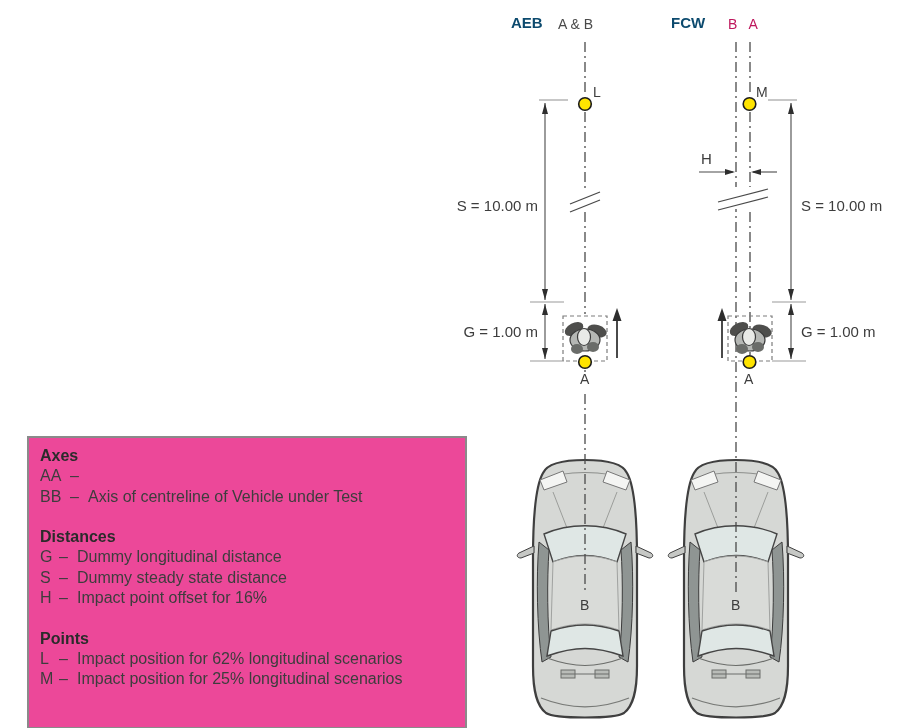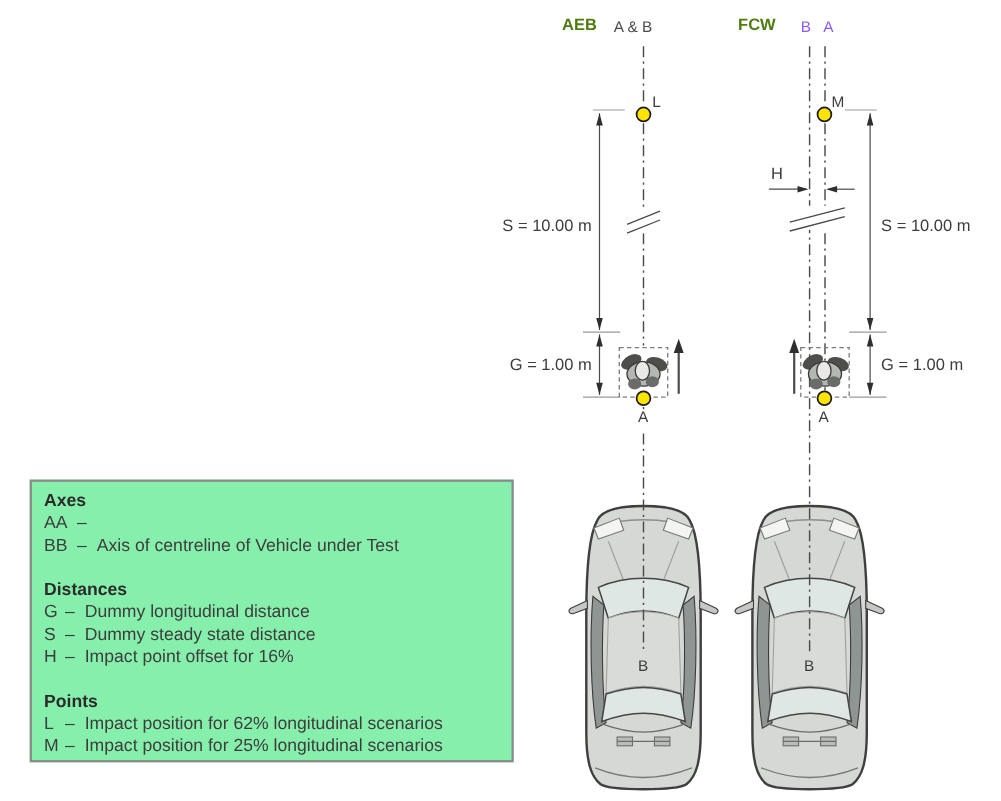--- a/index.html
+++ b/index.html
@@ -1,24 +1,24 @@
 <!DOCTYPE html>
 <html><head>
 <meta charset="utf-8">
 <style>
   html,body{margin:0;padding:0;background:#ffffff;}
   #canvas{position:relative;width:910px;height:728px;background:#ffffff;overflow:hidden;
           font-family:"Liberation Sans",sans-serif;}
   svg{position:absolute;left:0;top:0;}
   .lbl{position:absolute;color:#3d3d3d;white-space:nowrap;font-size:14px;}
-  .lbl.title{font-weight:bold;font-size:15px;color:#4d7c0f;}
+  .lbl.title{font-weight:bold;font-size:15px;color:#0c4a6e;}
   .lbl.dim{font-size:15px;}
   .lbl.right{text-align:right;}
-  .legend{position:absolute;left:27px;top:436px;width:440px;height:257px;box-sizing:border-box;
-          border:2px solid #8a8a8a;background:#86efac;padding:7px 10px 0 11px;
+  .legend{position:absolute;left:27px;top:436px;width:440px;height:293px;box-sizing:border-box;
+          border:2px solid #8a8a8a;background:#ec4899;padding:7px 10px 0 11px;
           font-size:16px;line-height:20.5px;color:#3d3d3d;}
   .legend h4{margin:0;font-size:16px;font-weight:bold;color:#2b2b2b;line-height:21px;}
   .sec{margin-bottom:19px;}
   .lrow{display:flex;align-items:center;}
   .lrow .k{flex:0 0 30px;}
   .sec.narrow .lrow .k{flex:0 0 19px;}
   .lrow .d{flex:0 0 18px;}
   .lrow .t{flex:1 1 auto;}
 </style>
 </head>
@@ -146,21 +146,21 @@
 
     <circle cx="585" cy="104" r="6.3" fill="#ffe400" stroke="#1c1c1c" stroke-width="1.6"></circle>
     <circle cx="749.5" cy="104" r="6.3" fill="#ffe400" stroke="#1c1c1c" stroke-width="1.6"></circle>
     <circle cx="585" cy="362" r="6.3" fill="#ffe400" stroke="#1c1c1c" stroke-width="1.6"></circle>
     <circle cx="749.5" cy="362" r="6.3" fill="#ffe400" stroke="#1c1c1c" stroke-width="1.6"></circle>
   </svg>
 
   <div class="lbl title" style="left:511px;top:14px;">AEB</div>
   <div class="lbl" style="left:558px;top:16px;color:#4a4a4a;text-align:center;">A &amp; B</div>
   <div class="lbl title" style="left:671px;top:14px;">FCW</div>
-  <div class="lbl" style="left:728px;top:16px;color:#8b5cf6;letter-spacing:4px;">B A</div>
+  <div class="lbl" style="left:728px;top:16px;color:#be185d;letter-spacing:4px;">B A</div>
 
   <div class="lbl" style="left:593px;top:84px;">L</div>
   <div class="lbl" style="left:756px;top:84px;">M</div>
 
   <div class="lbl dim right" style="left:454px;top:197px;width:84px;">S = 10.00 m</div>
   <div class="lbl dim right" style="left:462px;top:323px;width:76px;">G = 1.00 m</div>
   <div class="lbl dim" style="left:801px;top:197px;">S = 10.00 m</div>
   <div class="lbl dim" style="left:801px;top:323px;">G = 1.00 m</div>
   <div class="lbl dim" style="left:701px;top:150px;">H</div>
 

